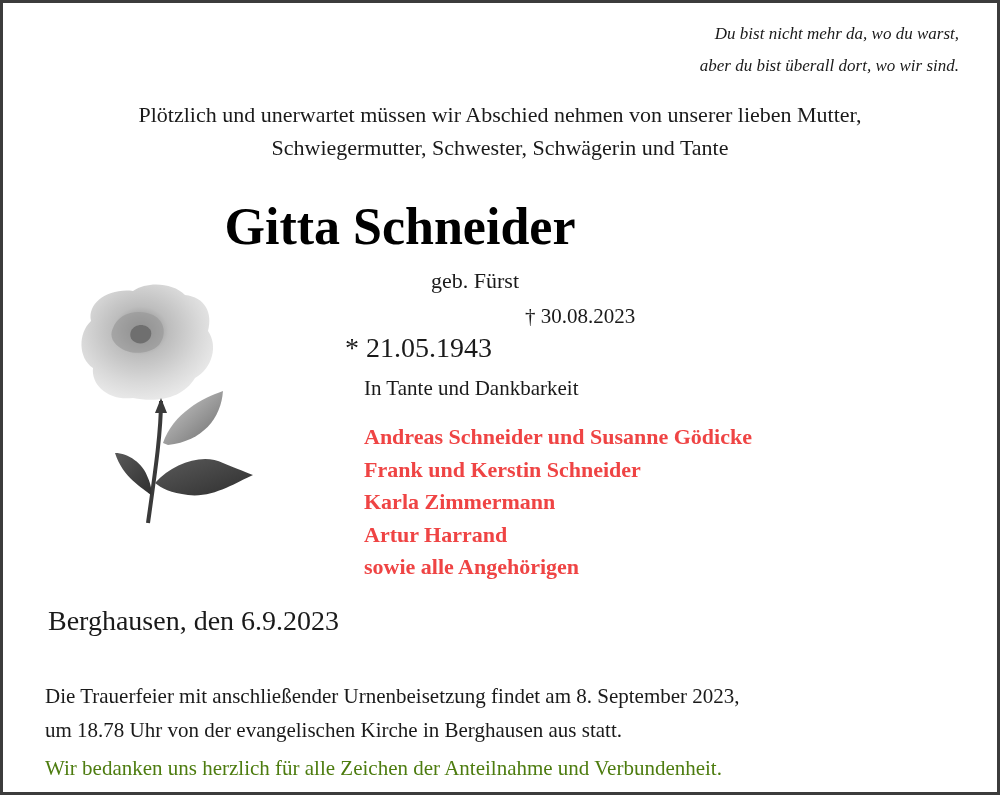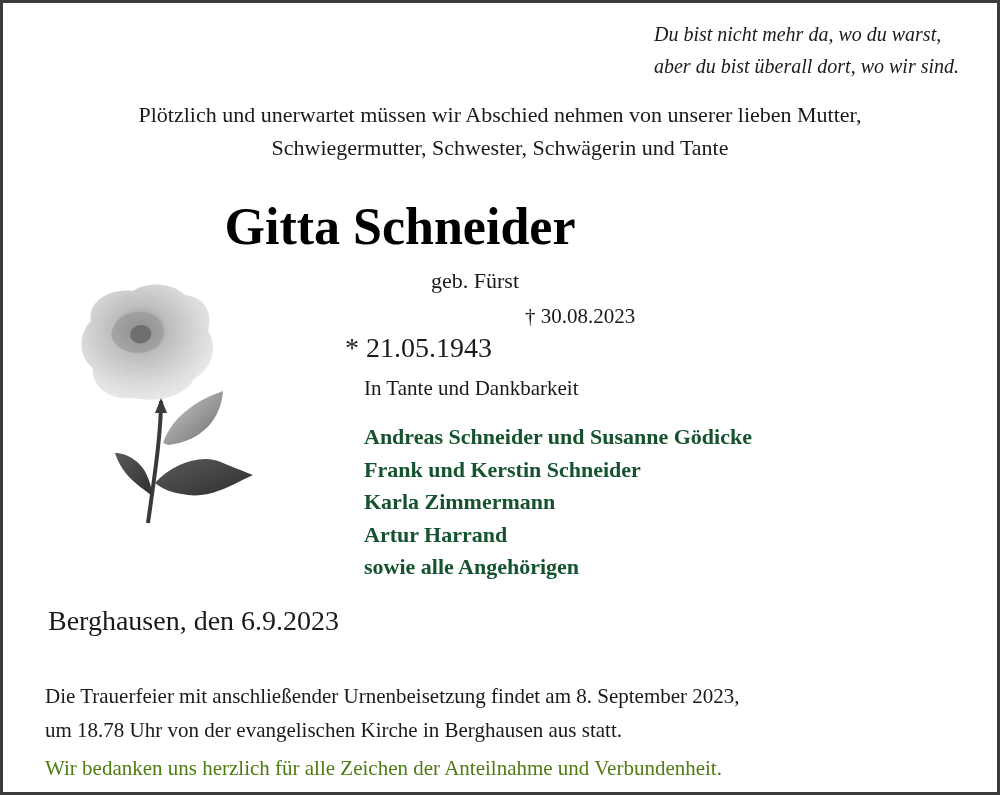--- a/index.html
+++ b/index.html
@@ -9,42 +9,42 @@
     width: 1000px; height: 795px;
     box-sizing: border-box;
     border: 3px solid #3c3c3c;
     background: #ffffff;
     color: #111;
     font-family: "Liberation Serif", "DejaVu Serif", serif;
   }
   .abs { position: absolute; white-space: nowrap; }
   .quote {
     right: 38px; top: 15px;
-    font-style: italic; font-size: 20px; line-height: 32px;
-    color: #1a1a1a;
+    font-style: italic; font-size: 17px; line-height: 32px;
+    text-align: right; color: #1a1a1a;
   }
   .intro {
     left: 0; width: 994px; top: 95px;
     text-align: center; font-size: 22px; line-height: 33px; color: #1a1a1a;
   }
   .name {
     left: 0; width: 794px; top: 192px;
     text-align: center; font-size: 52px; font-weight: bold; line-height: 64px;
     color: #000;
   }
   .maiden {
     left: 428px; top: 263px;
     font-size: 22px; line-height: 30px; color: #1a1a1a;
   }
   .birth { left: 342px; top: 298px; font-size: 28px; line-height: 30px; color: #1a1a1a; margin-top: 32px; }
   .death { left: 522px; top: 298px; font-size: 21px; line-height: 30px; color: #1a1a1a; }
   .thanks { left: 361px; top: 370px; font-size: 21px; line-height: 30px; color: #1a1a1a; }
   .mourners {
     left: 361px; top: 418px; font-size: 22px; font-weight: bold; line-height: 32.5px;
-    color: #14532d;
+    color: #ef4444;
   }
   .mourners div { white-space: nowrap; }
   .place-date { left: 45px; top: 603px; font-size: 28px; line-height: 30px; color: #1a1a1a; }
   .ceremony { left: 42px; top: 676px; font-size: 21px; line-height: 34px; color: #1a1a1a; }
   .gratitude { left: 42px; top: 750px; font-size: 21px; line-height: 30px; color: #4d7c0f; }
   .rose { position: absolute; left: 60px; top: 270px; width: 200px; height: 260px; }
 </style>
 </head>
 <body>
 

